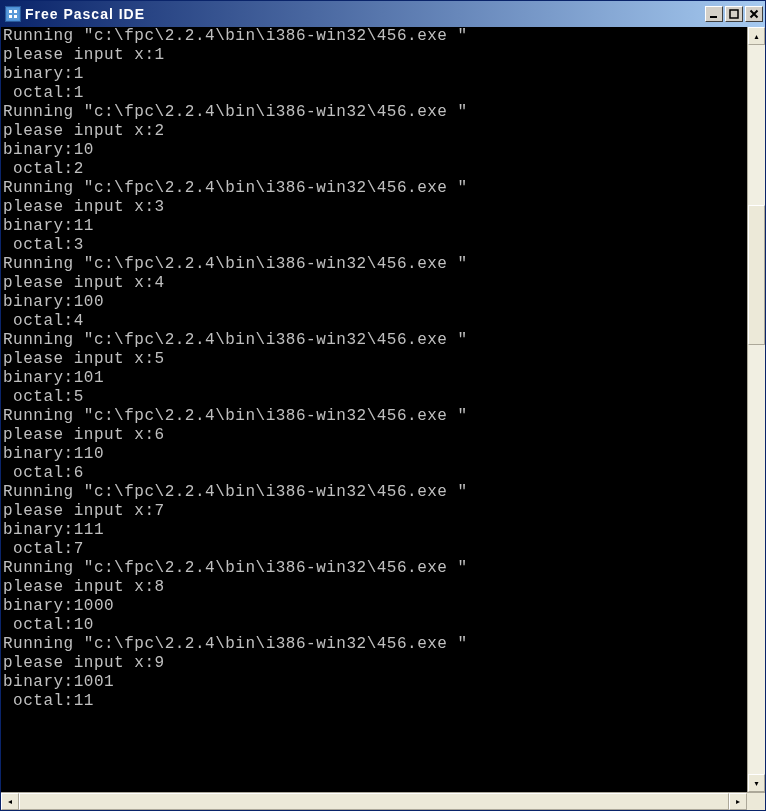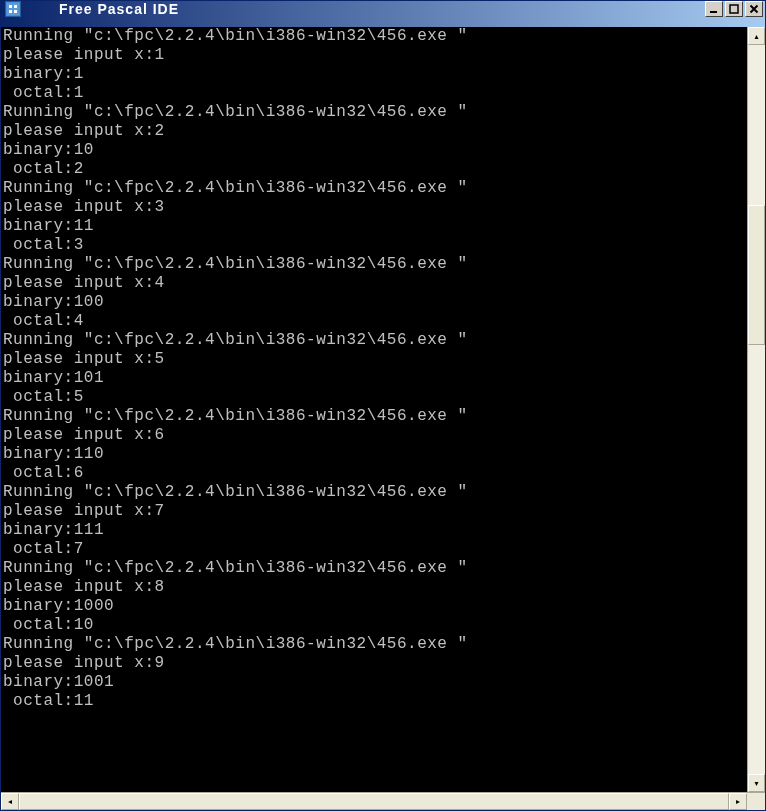--- a/index.html
+++ b/index.html
@@ -21,26 +21,25 @@
       flex-direction: column;
       border: 1px solid #0a246a;
     }
     .titlebar {
       height: 26px;
       background: linear-gradient(to right, #0a246a 0%, #3a6ea5 50%, #0a246a 100%);
       background: linear-gradient(to bottom, #3b78d8 0%, #2a5db0 50%, #0a246a 100%);
       background: #2a5db0;
       background: linear-gradient(to right, #0a246a, #a6caf0);
       display: flex;
-      align-items: flex-start;
+      align-items: center;
       padding: 0 2px 0 4px;
       color: white;
       font-size: 14px;
       font-weight: bold;
-      gap: 34px;
     }
     .titlebar-icon {
       width: 16px;
       height: 16px;
       margin-right: 4px;
       display: flex;
       align-items: center;
       justify-content: center;
       background: #4a8fd8;
       border: 1px solid #2a5a9a;

